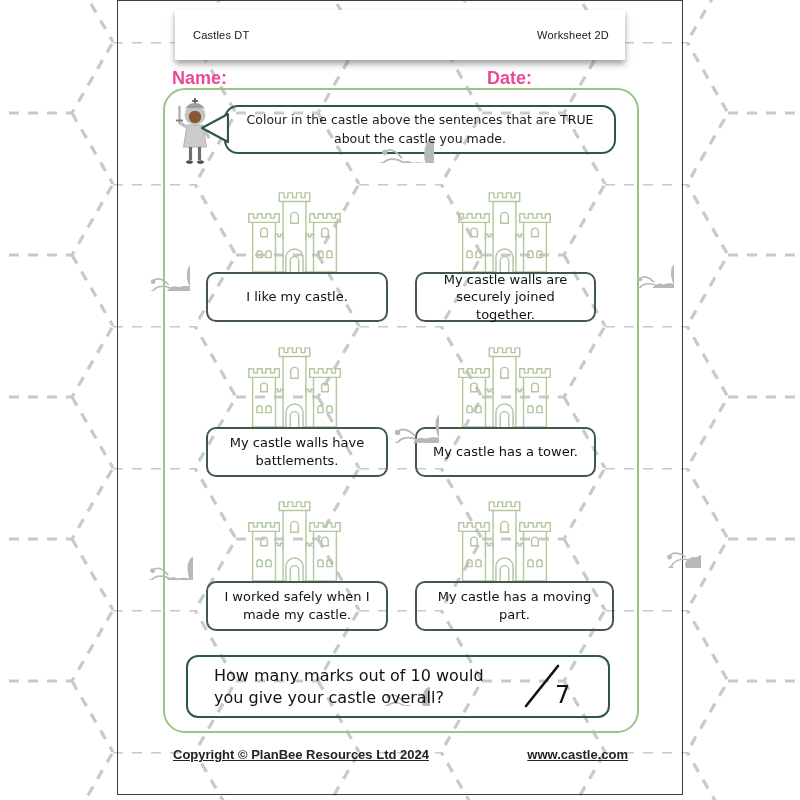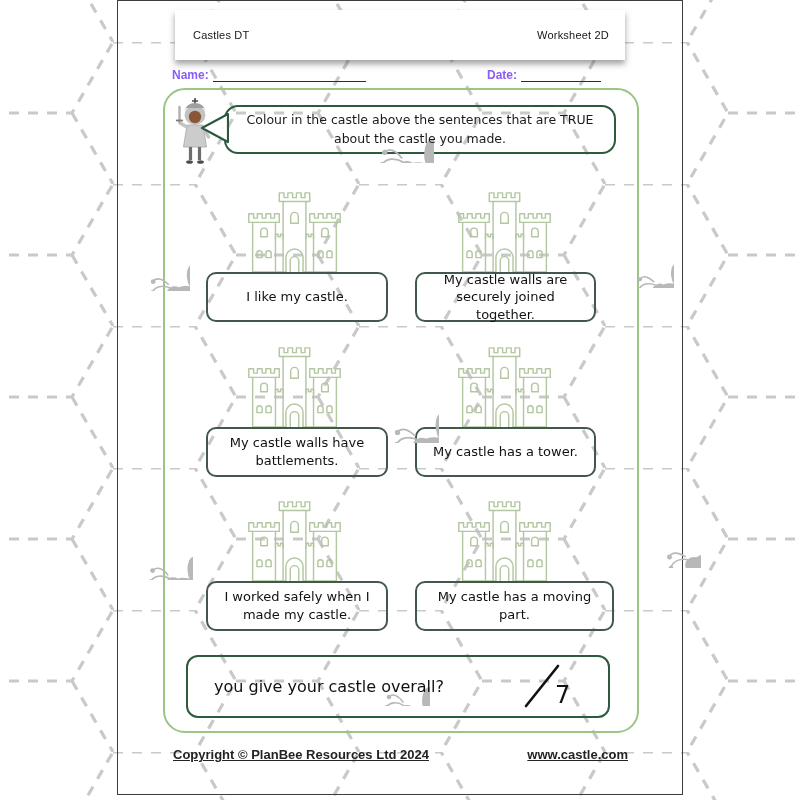--- a/index.html
+++ b/index.html
@@ -14,21 +14,21 @@
   .toptext{position:relative;z-index:5;}
 
   #page-frame{position:absolute;left:117px;top:0;width:566px;height:795px;
               border:1.4px solid #3c3c3c;box-sizing:border-box;background:transparent;}
 
   #header-bar{position:absolute;left:175px;top:10px;width:450px;height:50px;background:#ffffff;
               box-shadow:0 4px 6px rgba(70,70,70,.5);display:flex;align-items:center;
               justify-content:space-between;padding:0 16px 0 18px;box-sizing:border-box;}
   .header-text{font-size:11px;font-weight:500;color:#161616;letter-spacing:.2px;}
 
-  .field-row{position:absolute;top:68px;font-size:12px;font-weight:bold;color:#8b5cf6;}
+  .field-row{position:absolute;top:68px;font-size:18px;font-weight:bold;color:#ec4899;}
   .field-line{display:inline-block;border-bottom:1.4px solid #2b2b2b;height:12px;vertical-align:bottom;margin-left:4px;}
 
   #green-panel{position:absolute;left:163px;top:88px;width:476px;height:645px;box-sizing:border-box;
                border:2.5px solid #9cc485;border-radius:22px;background:transparent;}
 
   #speech-bubble{position:absolute;left:224px;top:105px;width:392px;height:49px;box-sizing:border-box;
                  border:2.2px solid #2c5a3e;border-radius:14px;display:flex;align-items:center;justify-content:center;}
   #speech-bubble .bubble-text{font-family:"DejaVu Sans", sans-serif;font-size:12.5px;line-height:1.5;
                  color:#1a1a1a;text-align:center;padding:0 10px;}
 
@@ -164,20 +164,21 @@
   </div>
   <div class="statement-box" style="left:415px;top:427px;width:181px;">
     <span class="statement-text toptext">My castle has a tower.</span>
   </div>
   <div class="statement-box" style="left:415px;top:581px;width:199px;">
     <span class="statement-text toptext">My castle has a moving part.</span>
   </div>
 
   <div id="score-box">
     <div id="score-question" class="toptext">
+      <div>How many marks out of 10 would</div>
       <div>you give your castle overall?</div>
     </div>
   </div>
   <svg id="score-slash" width="36" height="44" viewBox="0 0 36 44">
     <line x1="2" y1="42" x2="34" y2="2" stroke="#111" stroke-width="2.6" stroke-linecap="round"></line>
   </svg>
   <div id="score-denominator">7</div>
 
   <svg class="bee" style="left:338px;top:73px;" width="96" height="90" viewBox="-50 -50 100 100">
       <use href="#bee-sym" transform="rotate(8)"></use>

